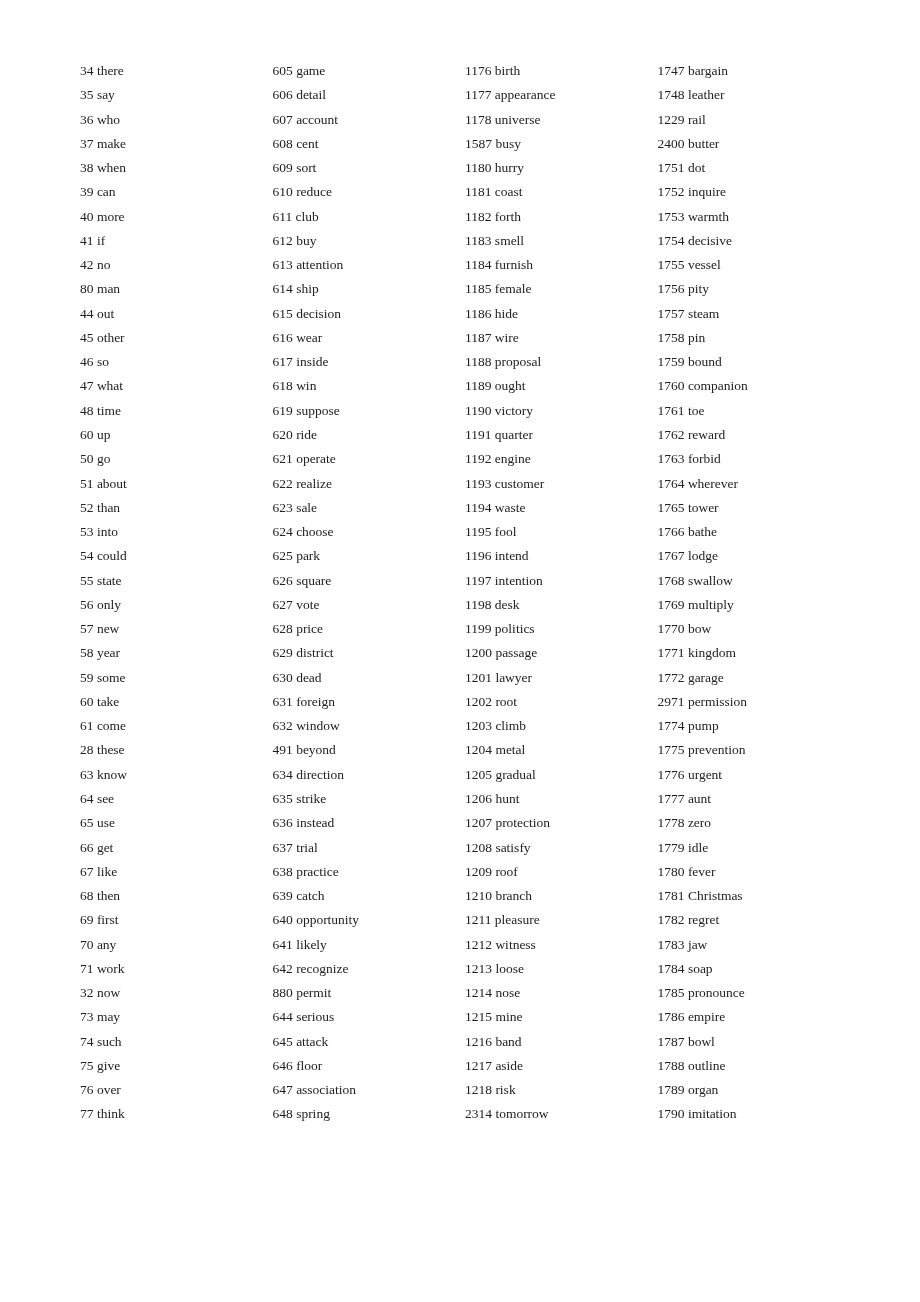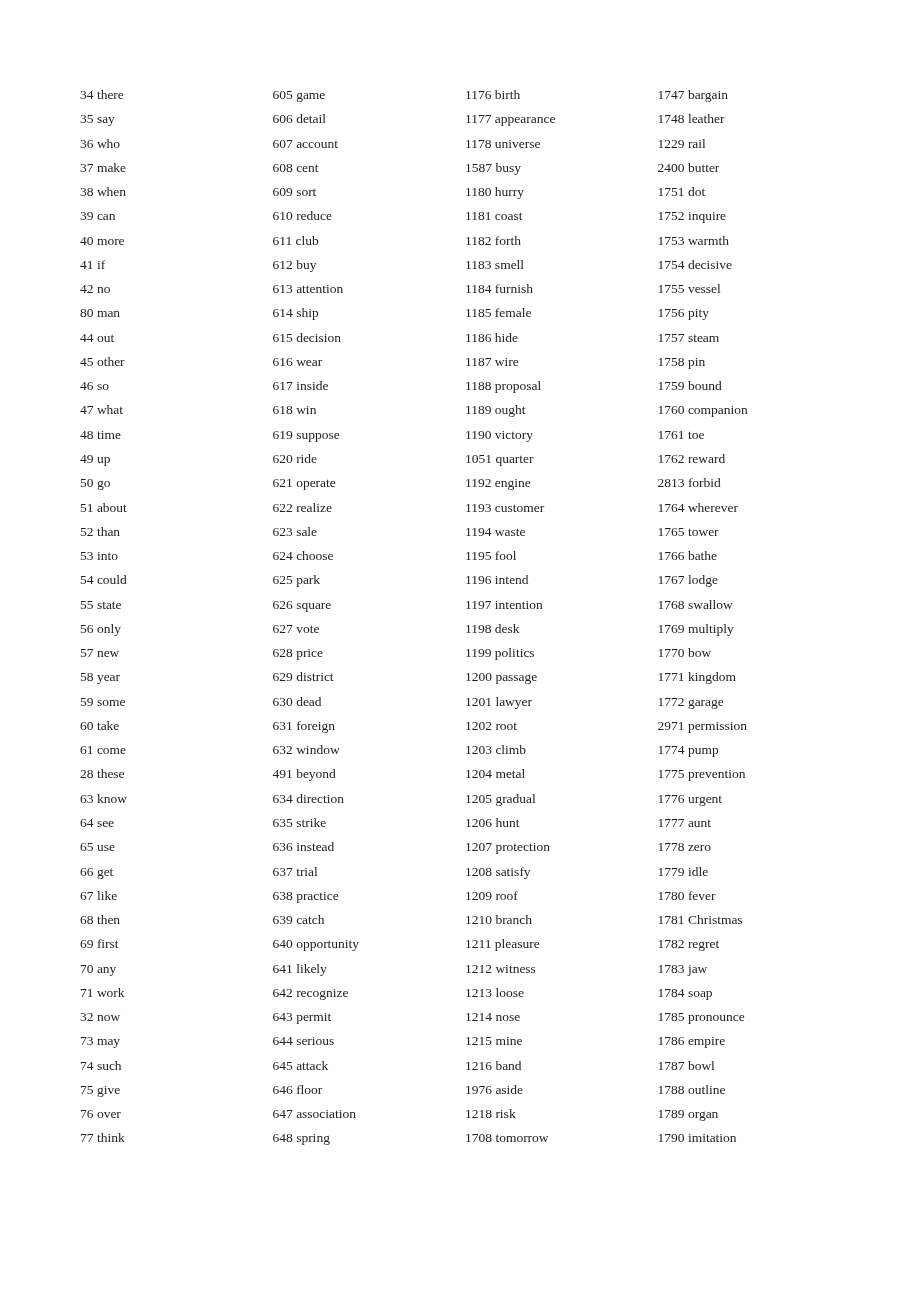--- a/index.html
+++ b/index.html
@@ -8,21 +8,20 @@
       font-family: Georgia, 'Times New Roman', serif;
       font-size: 14px;
       color: #222;
       padding: 60px 80px;
     }
     .word-list {
       display: grid;
       grid-template-columns: repeat(4, 1fr);
       column-gap: 10px;
       row-gap: 2px;
-      margin-top: 24px;
     }
     .word-item {
       white-space: nowrap;
       line-height: 1.65;
       font-size: 13.5px;
     }
   </style>
 </head>
 <body>
 
@@ -80,28 +79,28 @@
     <div class="word-item">1188 proposal</div>
     <div class="word-item">1759 bound</div>
     <div class="word-item">47 what</div>
     <div class="word-item">618 win</div>
     <div class="word-item">1189 ought</div>
     <div class="word-item">1760 companion</div>
     <div class="word-item">48 time</div>
     <div class="word-item">619 suppose</div>
     <div class="word-item">1190 victory</div>
     <div class="word-item">1761 toe</div>
-    <div class="word-item">49 up</div>
+    <div class="word-item">60 up</div>
     <div class="word-item">620 ride</div>
-    <div class="word-item">1051 quarter</div>
+    <div class="word-item">1191 quarter</div>
     <div class="word-item">1762 reward</div>
     <div class="word-item">50 go</div>
     <div class="word-item">621 operate</div>
     <div class="word-item">1192 engine</div>
-    <div class="word-item">2813 forbid</div>
+    <div class="word-item">1763 forbid</div>
     <div class="word-item">51 about</div>
     <div class="word-item">622 realize</div>
     <div class="word-item">1193 customer</div>
     <div class="word-item">1764 wherever</div>
     <div class="word-item">52 than</div>
     <div class="word-item">623 sale</div>
     <div class="word-item">1194 waste</div>
     <div class="word-item">1765 tower</div>
     <div class="word-item">53 into</div>
     <div class="word-item">624 choose</div>
@@ -173,36 +172,36 @@
     <div class="word-item">1782 regret</div>
     <div class="word-item">70 any</div>
     <div class="word-item">641 likely</div>
     <div class="word-item">1212 witness</div>
     <div class="word-item">1783 jaw</div>
     <div class="word-item">71 work</div>
     <div class="word-item">642 recognize</div>
     <div class="word-item">1213 loose</div>
     <div class="word-item">1784 soap</div>
     <div class="word-item">32 now</div>
-    <div class="word-item">643 permit</div>
+    <div class="word-item">880 permit</div>
     <div class="word-item">1214 nose</div>
     <div class="word-item">1785 pronounce</div>
     <div class="word-item">73 may</div>
     <div class="word-item">644 serious</div>
     <div class="word-item">1215 mine</div>
     <div class="word-item">1786 empire</div>
     <div class="word-item">74 such</div>
     <div class="word-item">645 attack</div>
     <div class="word-item">1216 band</div>
     <div class="word-item">1787 bowl</div>
     <div class="word-item">75 give</div>
     <div class="word-item">646 floor</div>
-    <div class="word-item">1976 aside</div>
+    <div class="word-item">1217 aside</div>
     <div class="word-item">1788 outline</div>
     <div class="word-item">76 over</div>
     <div class="word-item">647 association</div>
     <div class="word-item">1218 risk</div>
     <div class="word-item">1789 organ</div>
     <div class="word-item">77 think</div>
     <div class="word-item">648 spring</div>
-    <div class="word-item">1708 tomorrow</div>
+    <div class="word-item">2314 tomorrow</div>
     <div class="word-item">1790 imitation</div>
   </div>
 
 </body></html>

